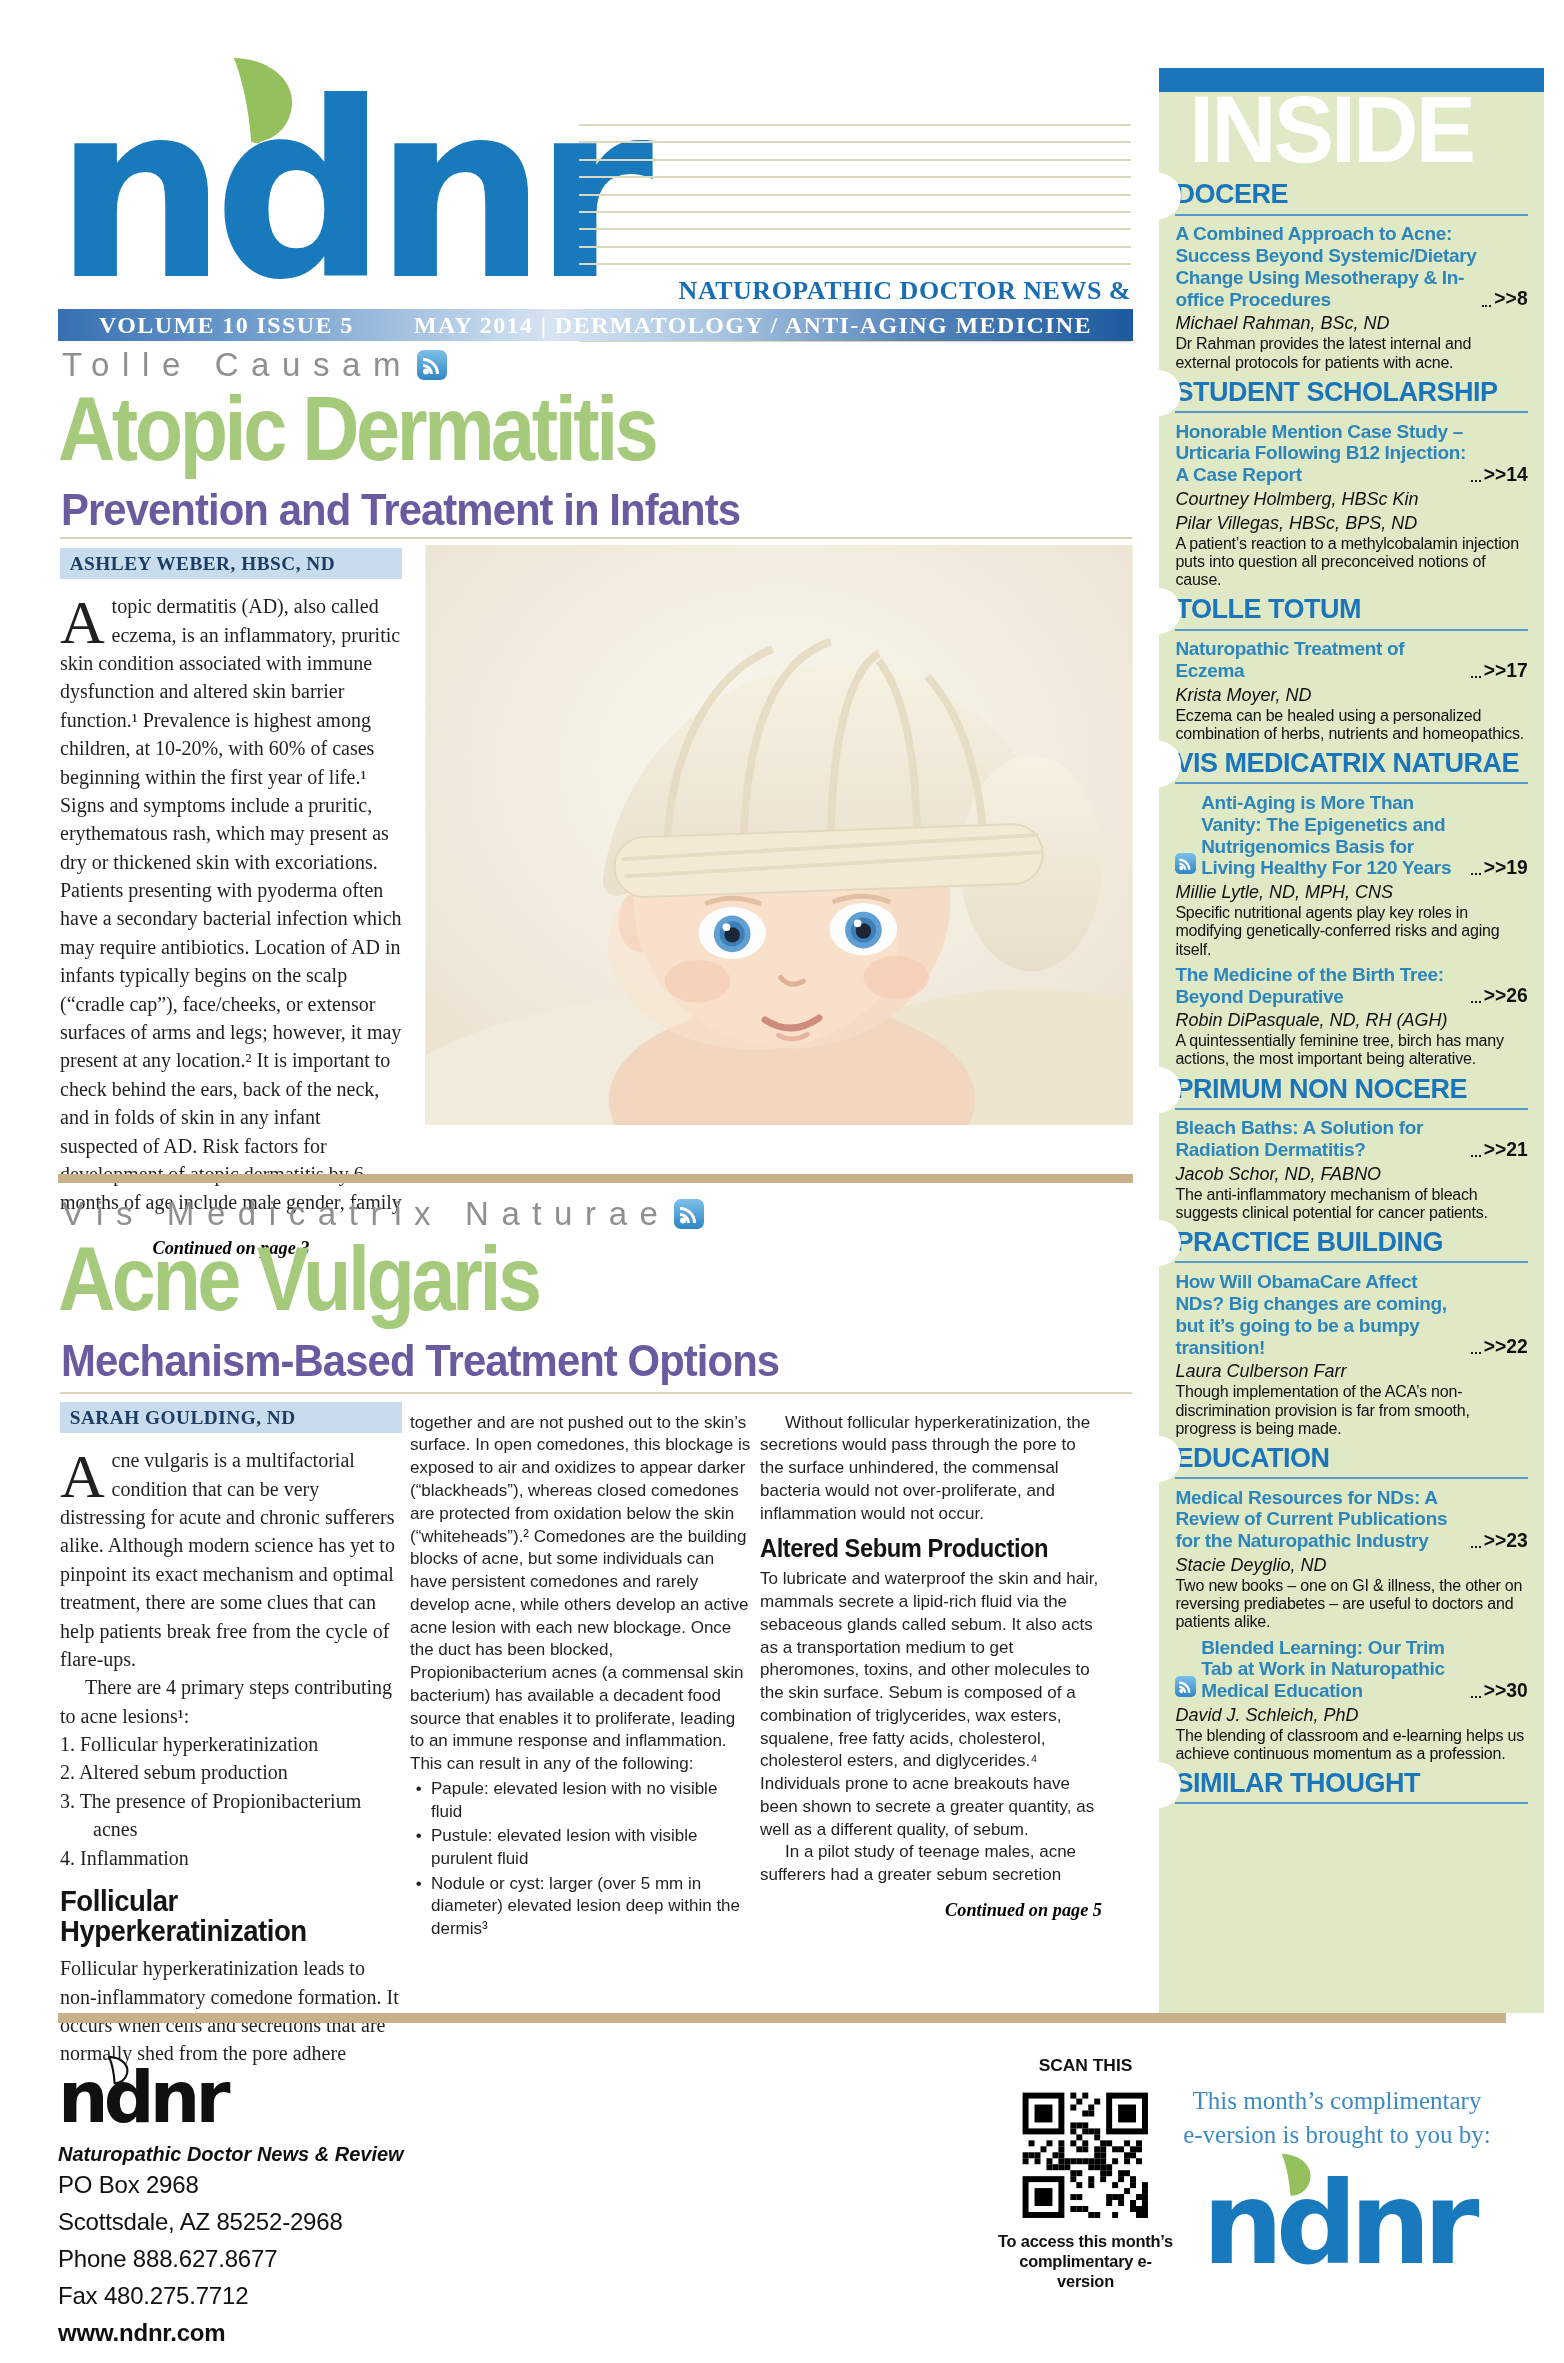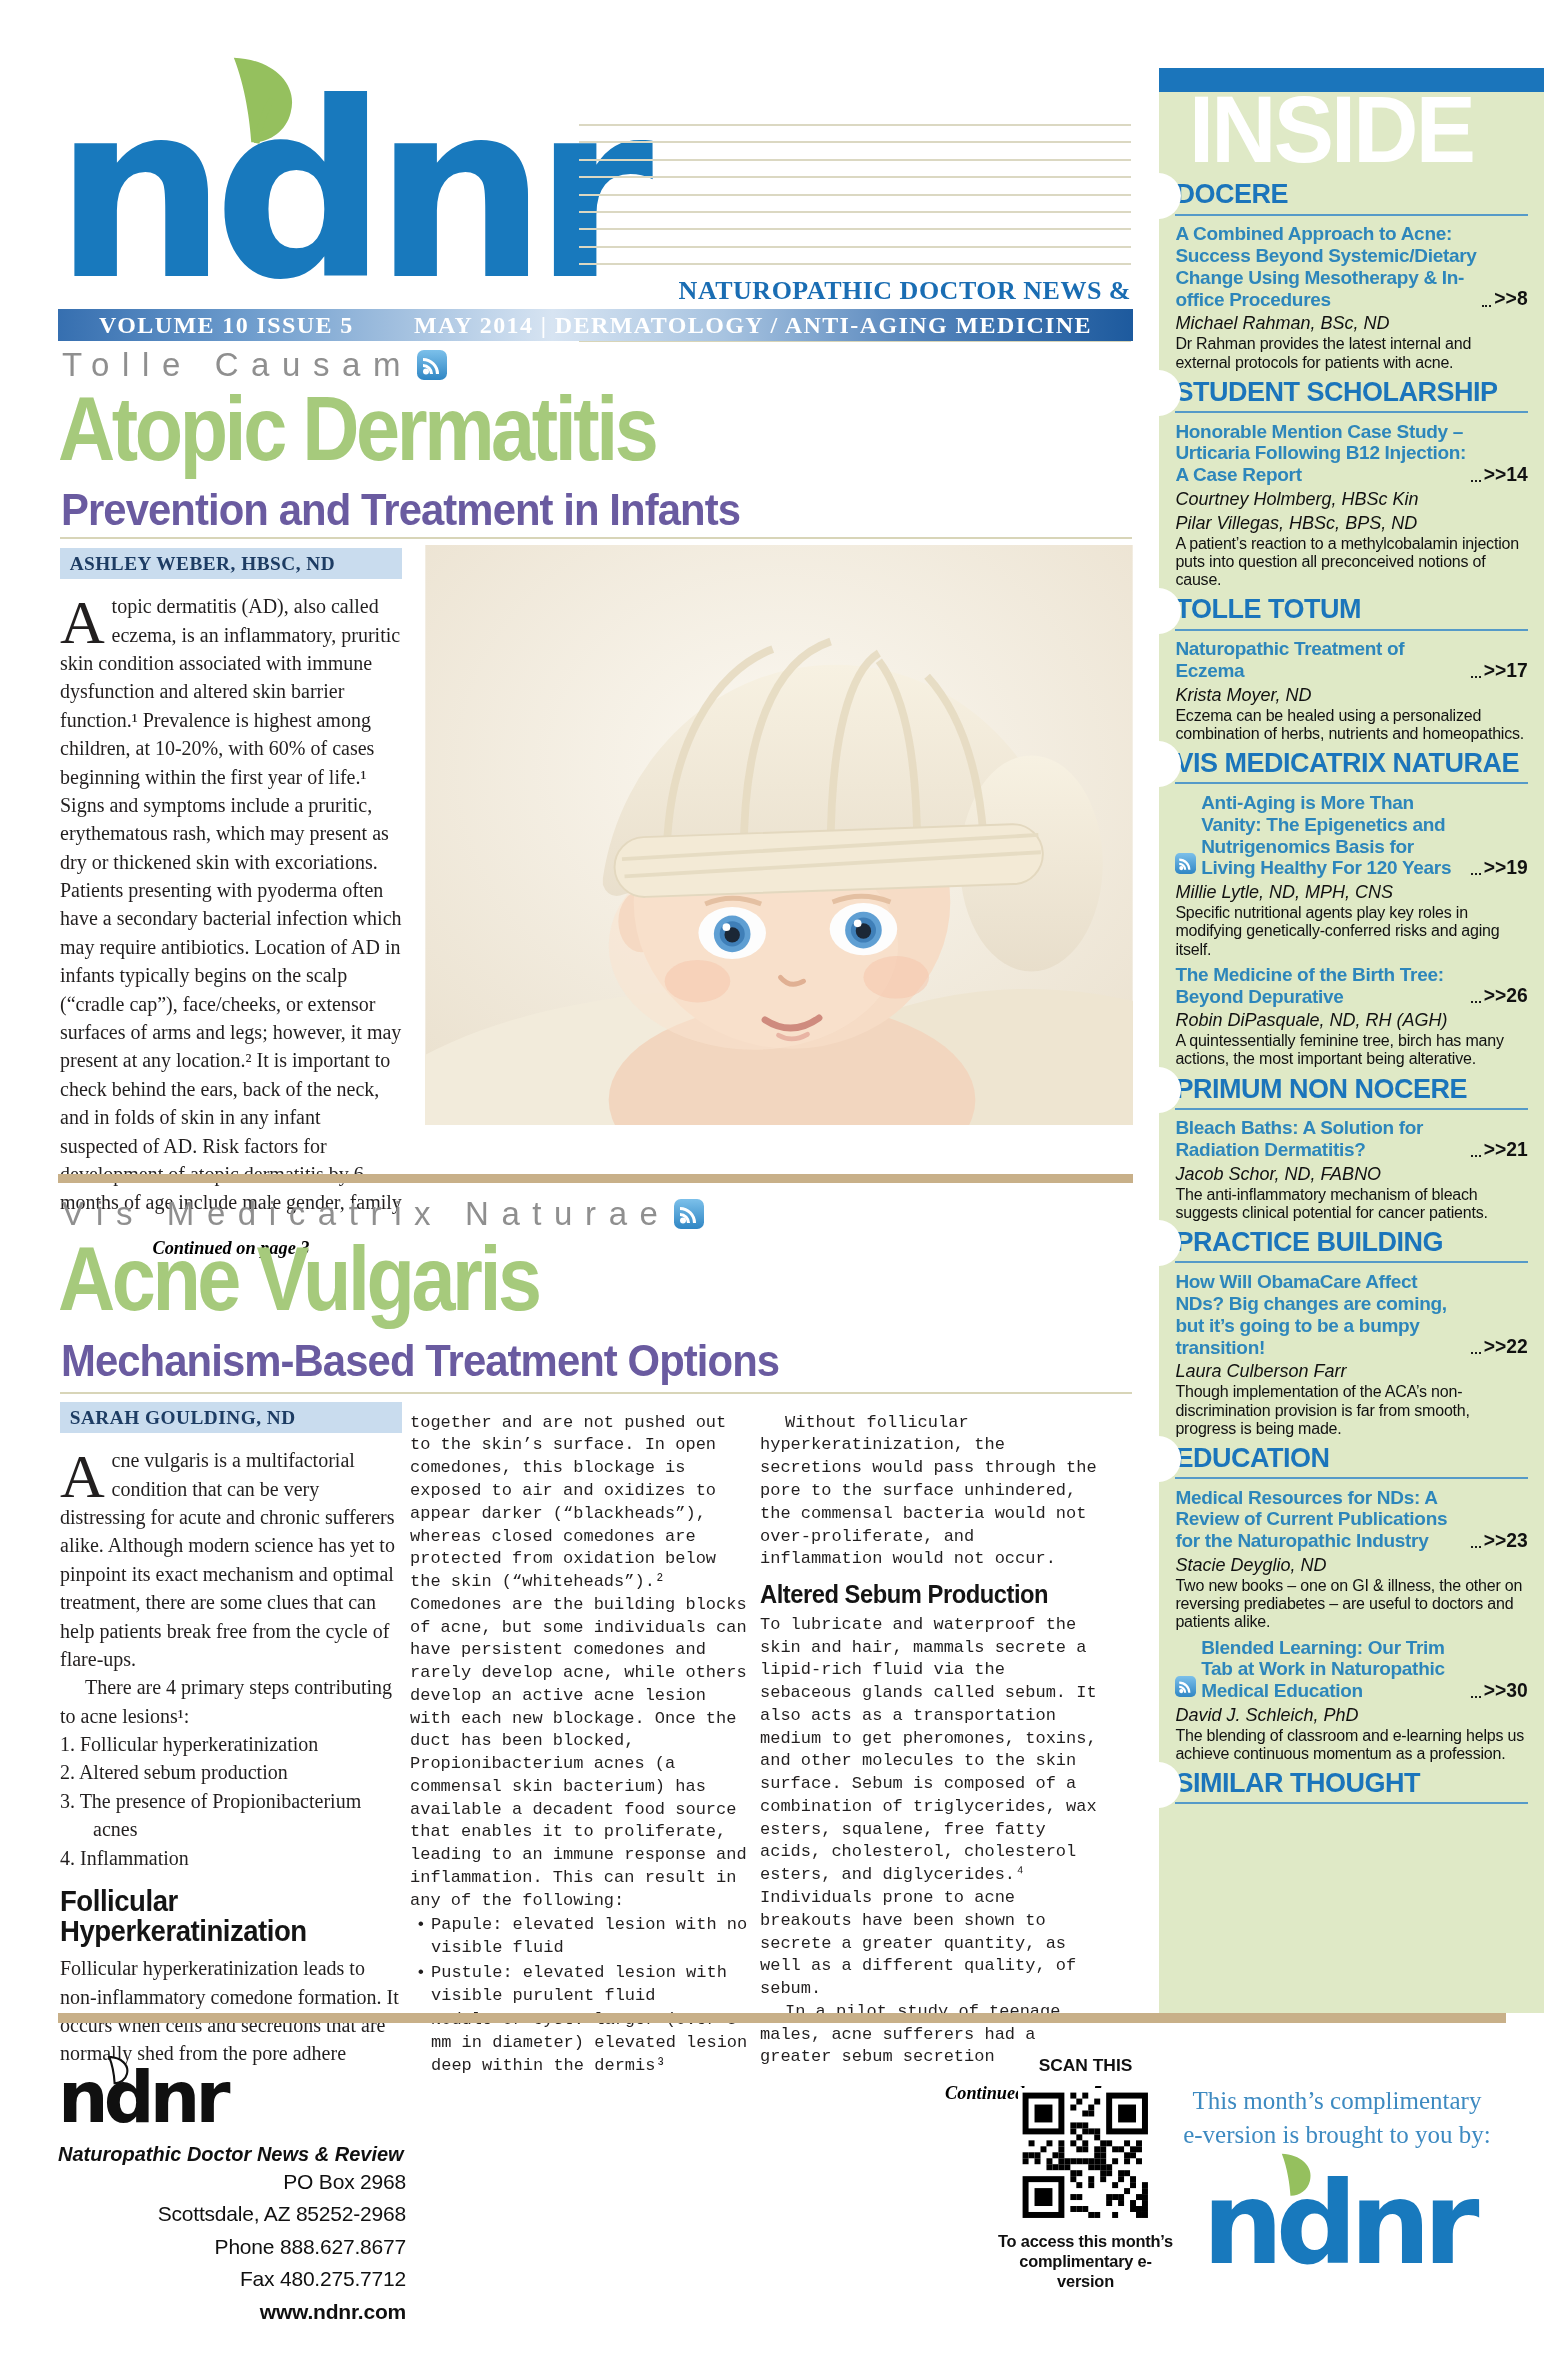--- a/index.html
+++ b/index.html
@@ -44,21 +44,21 @@
   .serif-body{font-family:"Liberation Serif",serif;font-size:20px;line-height:1.42;color:#221f1f;}
   .dc{float:left;font-family:"Liberation Serif",serif;font-size:62px;line-height:.8;padding:5.8px 6.8px 0 0;}
   .continued{text-align:right;font-family:"Liberation Serif",serif;font-style:italic;font-weight:bold;font-size:18.3px;}
   #article1-col{position:absolute;left:60px;top:548px;width:342px;}
   #article1-col .serif-body{margin-top:13.5px;}
   #article1-col .continued{margin-top:21px;text-align:center;}
   #baby-photo{position:absolute;left:425px;top:545px;width:708px;height:580px;}
 
   #acne-grid{position:absolute;left:60px;top:1402px;width:1074px;display:grid;
     grid-template-columns:342px 342px 342px;column-gap:8px;}
-  .acne-small{font-family:Liberation Mono, monospace;font-size:17px;line-height:1.34;color:#221f1f;}
+  .acne-small{font-family:Liberation Sans, sans-serif;font-size:17px;line-height:1.34;color:#221f1f;}
   .indent{text-indent:25px;}
   .num-item{font-family:"Liberation Serif",serif;font-size:20px;line-height:1.42;color:#221f1f;
     padding-left:33px;text-indent:-33px;}
   .sect-h{font-weight:bold;font-size:29px;line-height:1.02;letter-spacing:-0.5px;color:#141414;
     margin:15.4px 0 7.7px;display:inline-block;transform:scaleX(.95);transform-origin:left;}
   .sect-h-sm{font-weight:bold;font-size:25px;line-height:1.05;letter-spacing:-0.5px;color:#141414;
     margin:9.7px 0 6.8px;display:inline-block;transform:scaleX(.95);transform-origin:left;}
   .bul{position:relative;padding-left:21px;margin-top:1.9px;}
   .bul:before{content:"\2022";position:absolute;left:5.8px;}
   #acne-col1 .serif-body.intro{margin-top:13.5px;}
@@ -82,21 +82,21 @@
   .toc-desc{font-size:16px;line-height:1.14;color:#111;letter-spacing:-0.2px;margin-bottom:4.8px;}
   .rss{display:inline-block;}
   .toc-rss{margin:1px 4.8px 0 0;flex:0 0 auto;}
 
   
   #footer-left{position:absolute;left:58px;top:2062px;width:348px;}
   #footer-logo{font-family:"DejaVu Sans",sans-serif;font-weight:bold;font-size:71px;color:#101010;
     letter-spacing:-4.8px;line-height:1;position:relative;}
   #footer-logo svg{position:absolute;left:45px;top:-5.8px;}
   #footer-name{font-style:italic;font-weight:bold;font-size:20px;margin-top:9.7px;color:#101010;}
-  .f-line{font-size:21px;line-height:1.55;color:#101010;letter-spacing:-0.2px;text-align:right;}
+  .f-line{font-size:24px;line-height:1.55;color:#101010;letter-spacing:-0.2px;}
   .f-web{font-weight:bold;}
   #footer-scan{position:absolute;left:994px;top:2055px;width:183px;text-align:center;}
   #scan-label{font-weight:bold;font-size:17.4px;color:#101010;}
   #qr-wrap{margin:11.6px auto 9.7px;width:135px;height:135px;}
   #scan-caption{font-size:16.4px;line-height:1.2;font-weight:bold;color:#101010;letter-spacing:-0.2px;}
   #footer-right{position:absolute;left:1176px;top:2084px;width:322px;text-align:center;}
   .evers-line{font-family:"Liberation Serif",serif;font-size:25px;line-height:1.35;color:#3d8ac1;}
   #footer-logo2{position:relative;display:inline-block;margin-top:15.4px;font-family:"DejaVu Sans",sans-serif;
     font-weight:bold;font-size:114px;color:#1879bd;letter-spacing:-7.7px;line-height:1;}
   #footer-logo2 svg{position:absolute;left:70px;top:-13.5px;}

